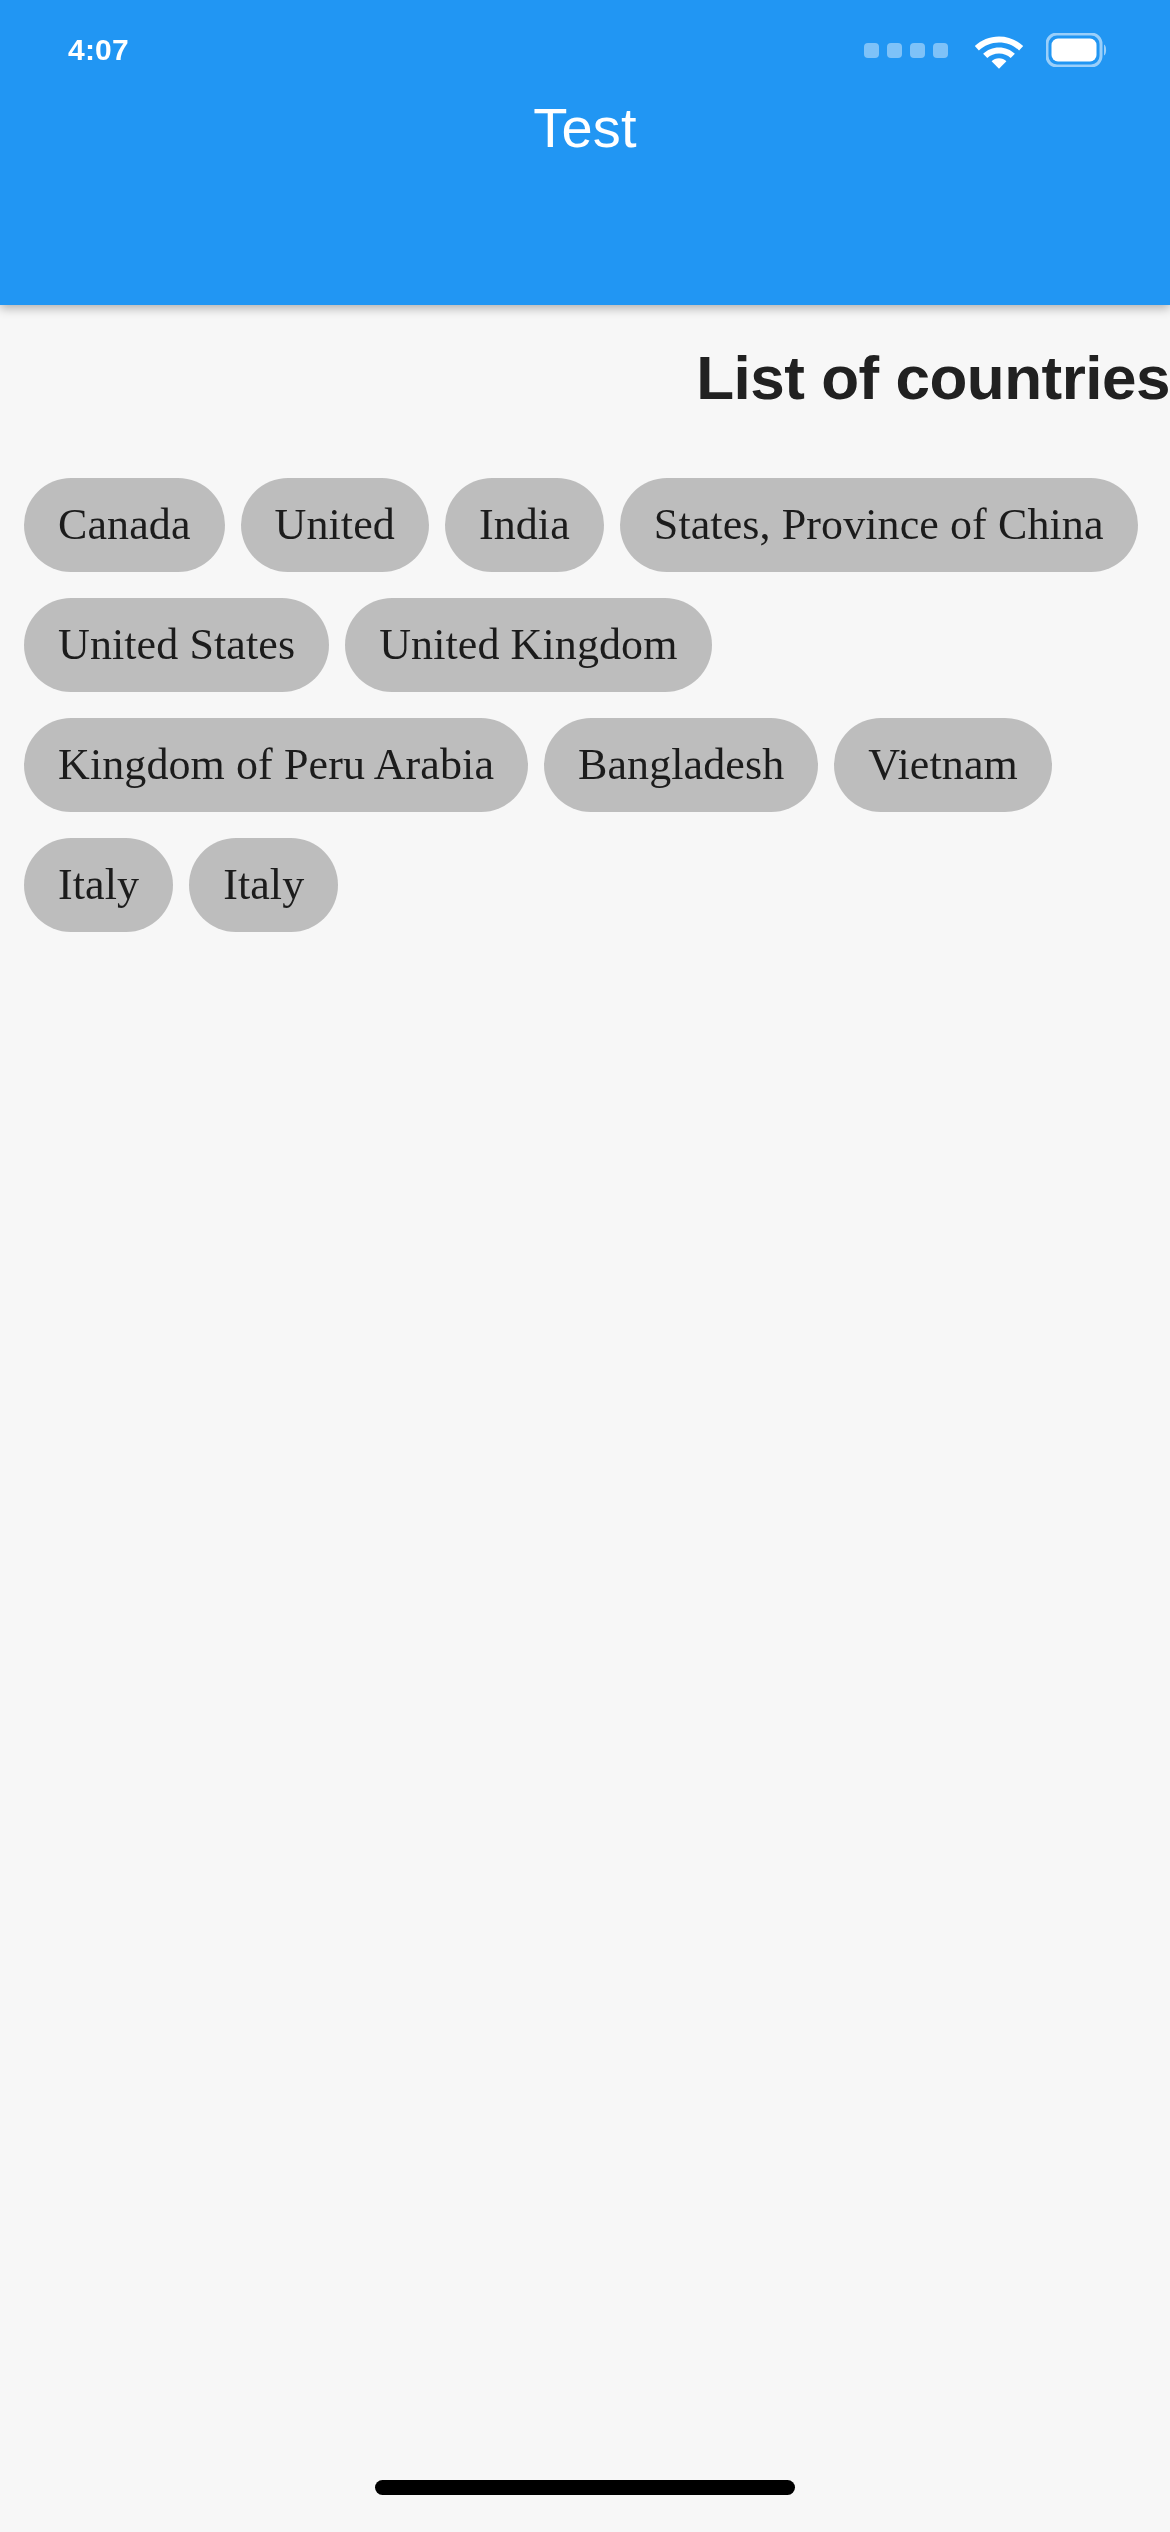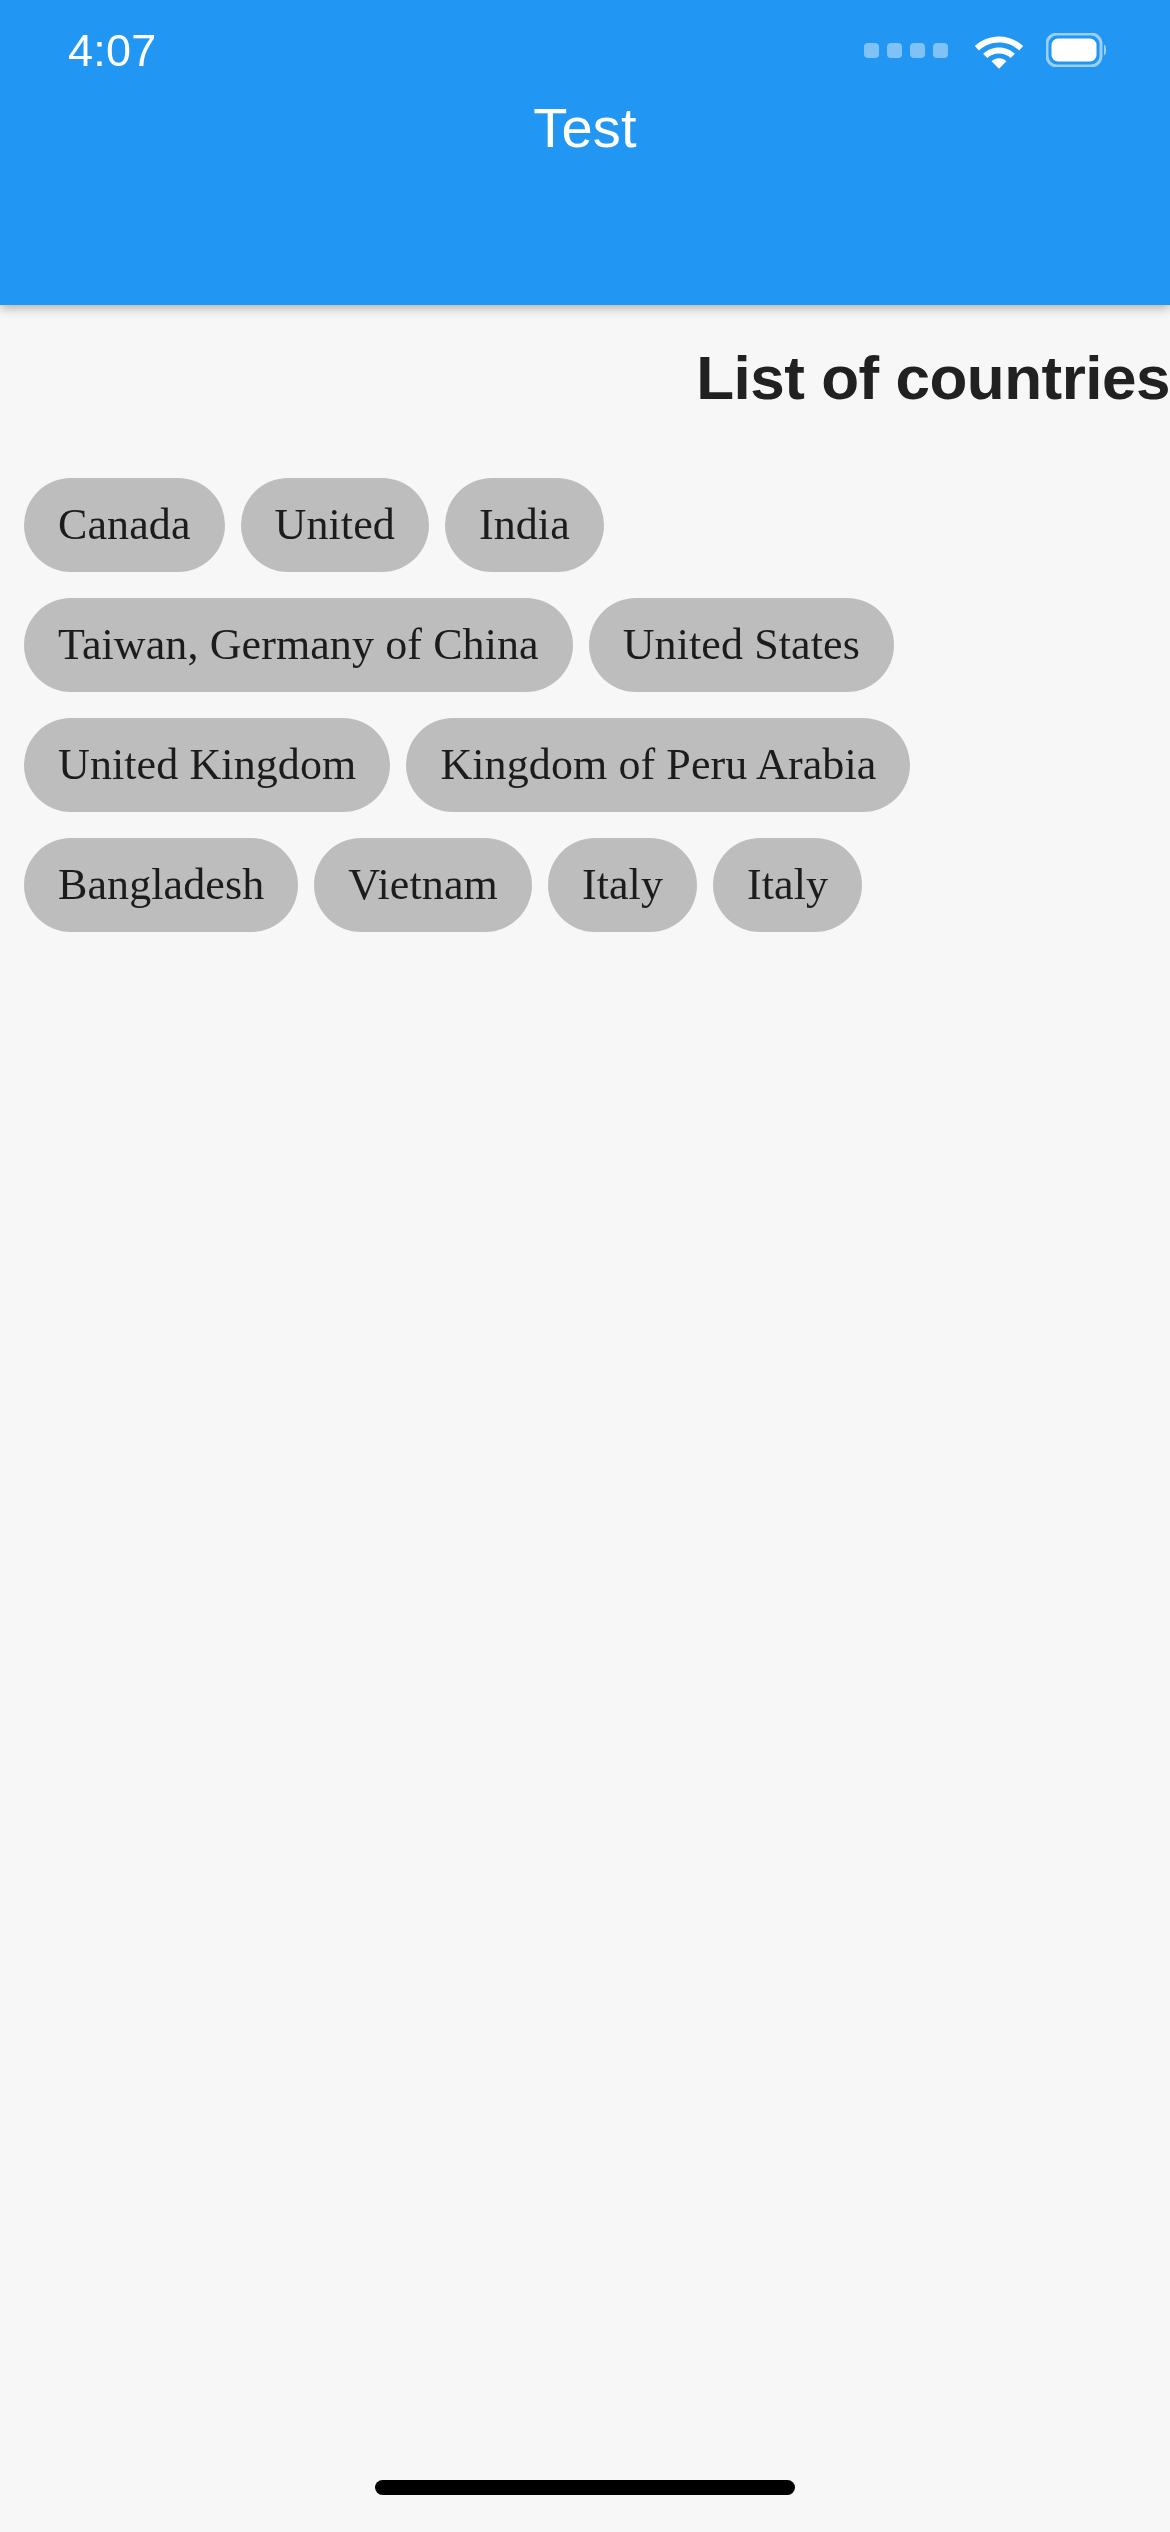--- a/index.html
+++ b/index.html
@@ -43,22 +43,22 @@
     right: 0;
     height: 100px;
     display: flex;
     align-items: center;
     justify-content: space-between;
     padding: 0 62px 0 68px;
   }
 
   .status-time {
     color: #ffffff;
-    font-size: 45px;
-    font-weight: 400;
+    font-size: 30px;
+    font-weight: 700;
     letter-spacing: 0.2px;
     line-height: 1;
   }
 
   .status-right {
     display: flex;
     align-items: center;
     gap: 22px;
   }
 
@@ -202,21 +202,21 @@
   </header>
 
   <main class="content">
 
     <h1 class="page-title">List of countries</h1>
 
     <div class="chip-wrap">
       <div class="chip">Canada</div>
       <div class="chip">United</div>
       <div class="chip">India</div>
-      <div class="chip">Taiwan, Germany of China</div>
+      <div class="chip">States, Province of China</div>
       <div class="chip">United States</div>
       <div class="chip">United Kingdom</div>
       <div class="chip">Kingdom of Peru Arabia</div>
       <div class="chip">Bangladesh</div>
       <div class="chip">Vietnam</div>
       <div class="chip">Italy</div>
       <div class="chip">Italy</div>
     </div>
 
     <div class="home-indicator-area">

